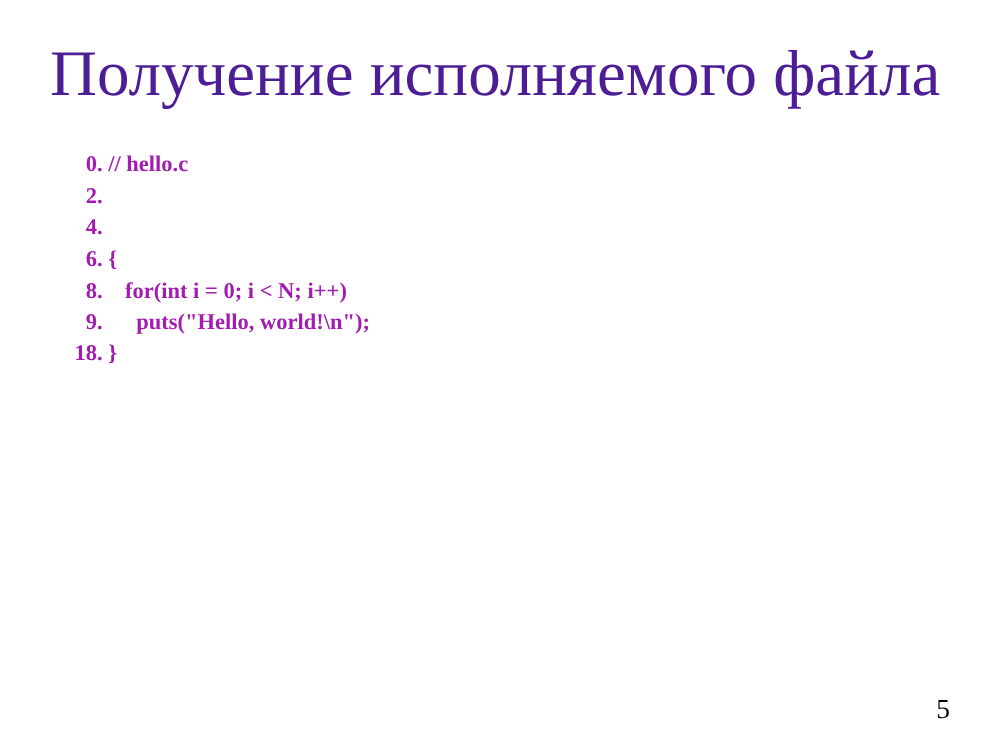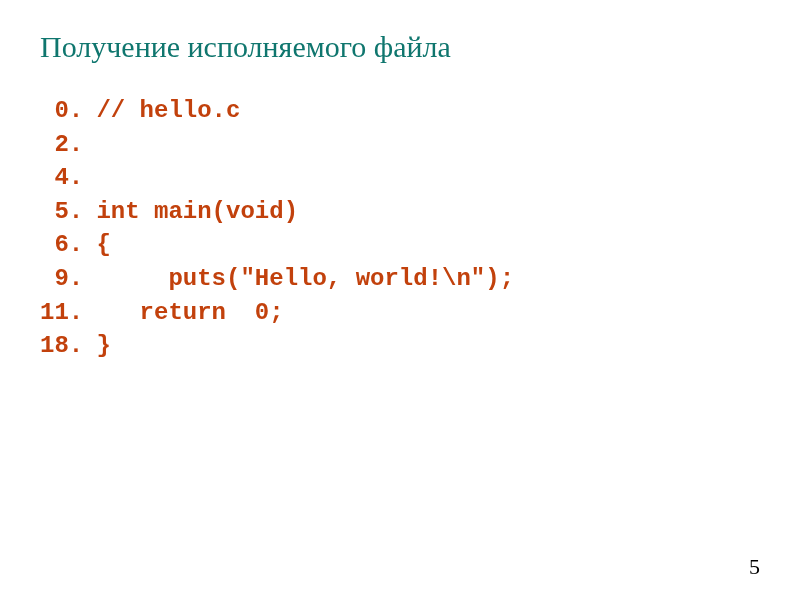--- a/index.html
+++ b/index.html
@@ -9,31 +9,31 @@
     }
     body {
       width: 800px;
       height: 600px;
       background: #ffffff;
       font-family: 'Times New Roman', Times, serif;
       position: relative;
       padding: 30px 40px;
     }
     .title {
-      font-size: 30px;
+      font-size: 52px;
       font-weight: normal;
-      color: #0f766e;
+      color: #4c1d95;
       margin-bottom: 30px;
       font-family: 'Times New Roman', Times, serif;
     }
     .code-block {
-      font-family: Liberation Mono, monospace;
-      font-size: 24px;
+      font-family: Liberation Serif, serif;
+      font-size: 18px;
       font-weight: bold;
-      color: #c2410c;
+      color: #a21caf;
       line-height: 1.4;
     }
     .code-line {
       white-space: pre;
     }
     .line-number {
       display: inline-block;
       width: 42px;
       text-align: right;
     }
@@ -48,20 +48,19 @@
   </style>
 </head>
 <body>
 
 <h1 class="title">Получение исполняемого файла</h1>
 
 <div class="code-block">
   <div class="code-line"><span class="line-number"> 0.</span><span> // hello.c</span></div>
   <div class="code-line"><span class="line-number"> 2.</span><span></span></div>
   <div class="code-line"><span class="line-number"> 4.</span><span></span></div>
-  <div class="code-line"><span class="line-number"> 5.</span><span> int main(void)</span></div>
   <div class="code-line"><span class="line-number"> 6.</span><span> {</span></div>
+  <div class="code-line"><span class="line-number"> 8.</span><span>    for(int i = 0; i &lt; N; i++)</span></div>
   <div class="code-line"><span class="line-number"> 9.</span><span>      puts("Hello, world!\n");</span></div>
-  <div class="code-line"><span class="line-number">11.</span><span>    return  0;</span></div>
   <div class="code-line"><span class="line-number">18.</span><span> }</span></div>
 </div>
 
 <div class="page-number">5</div>
 
 </body></html>

